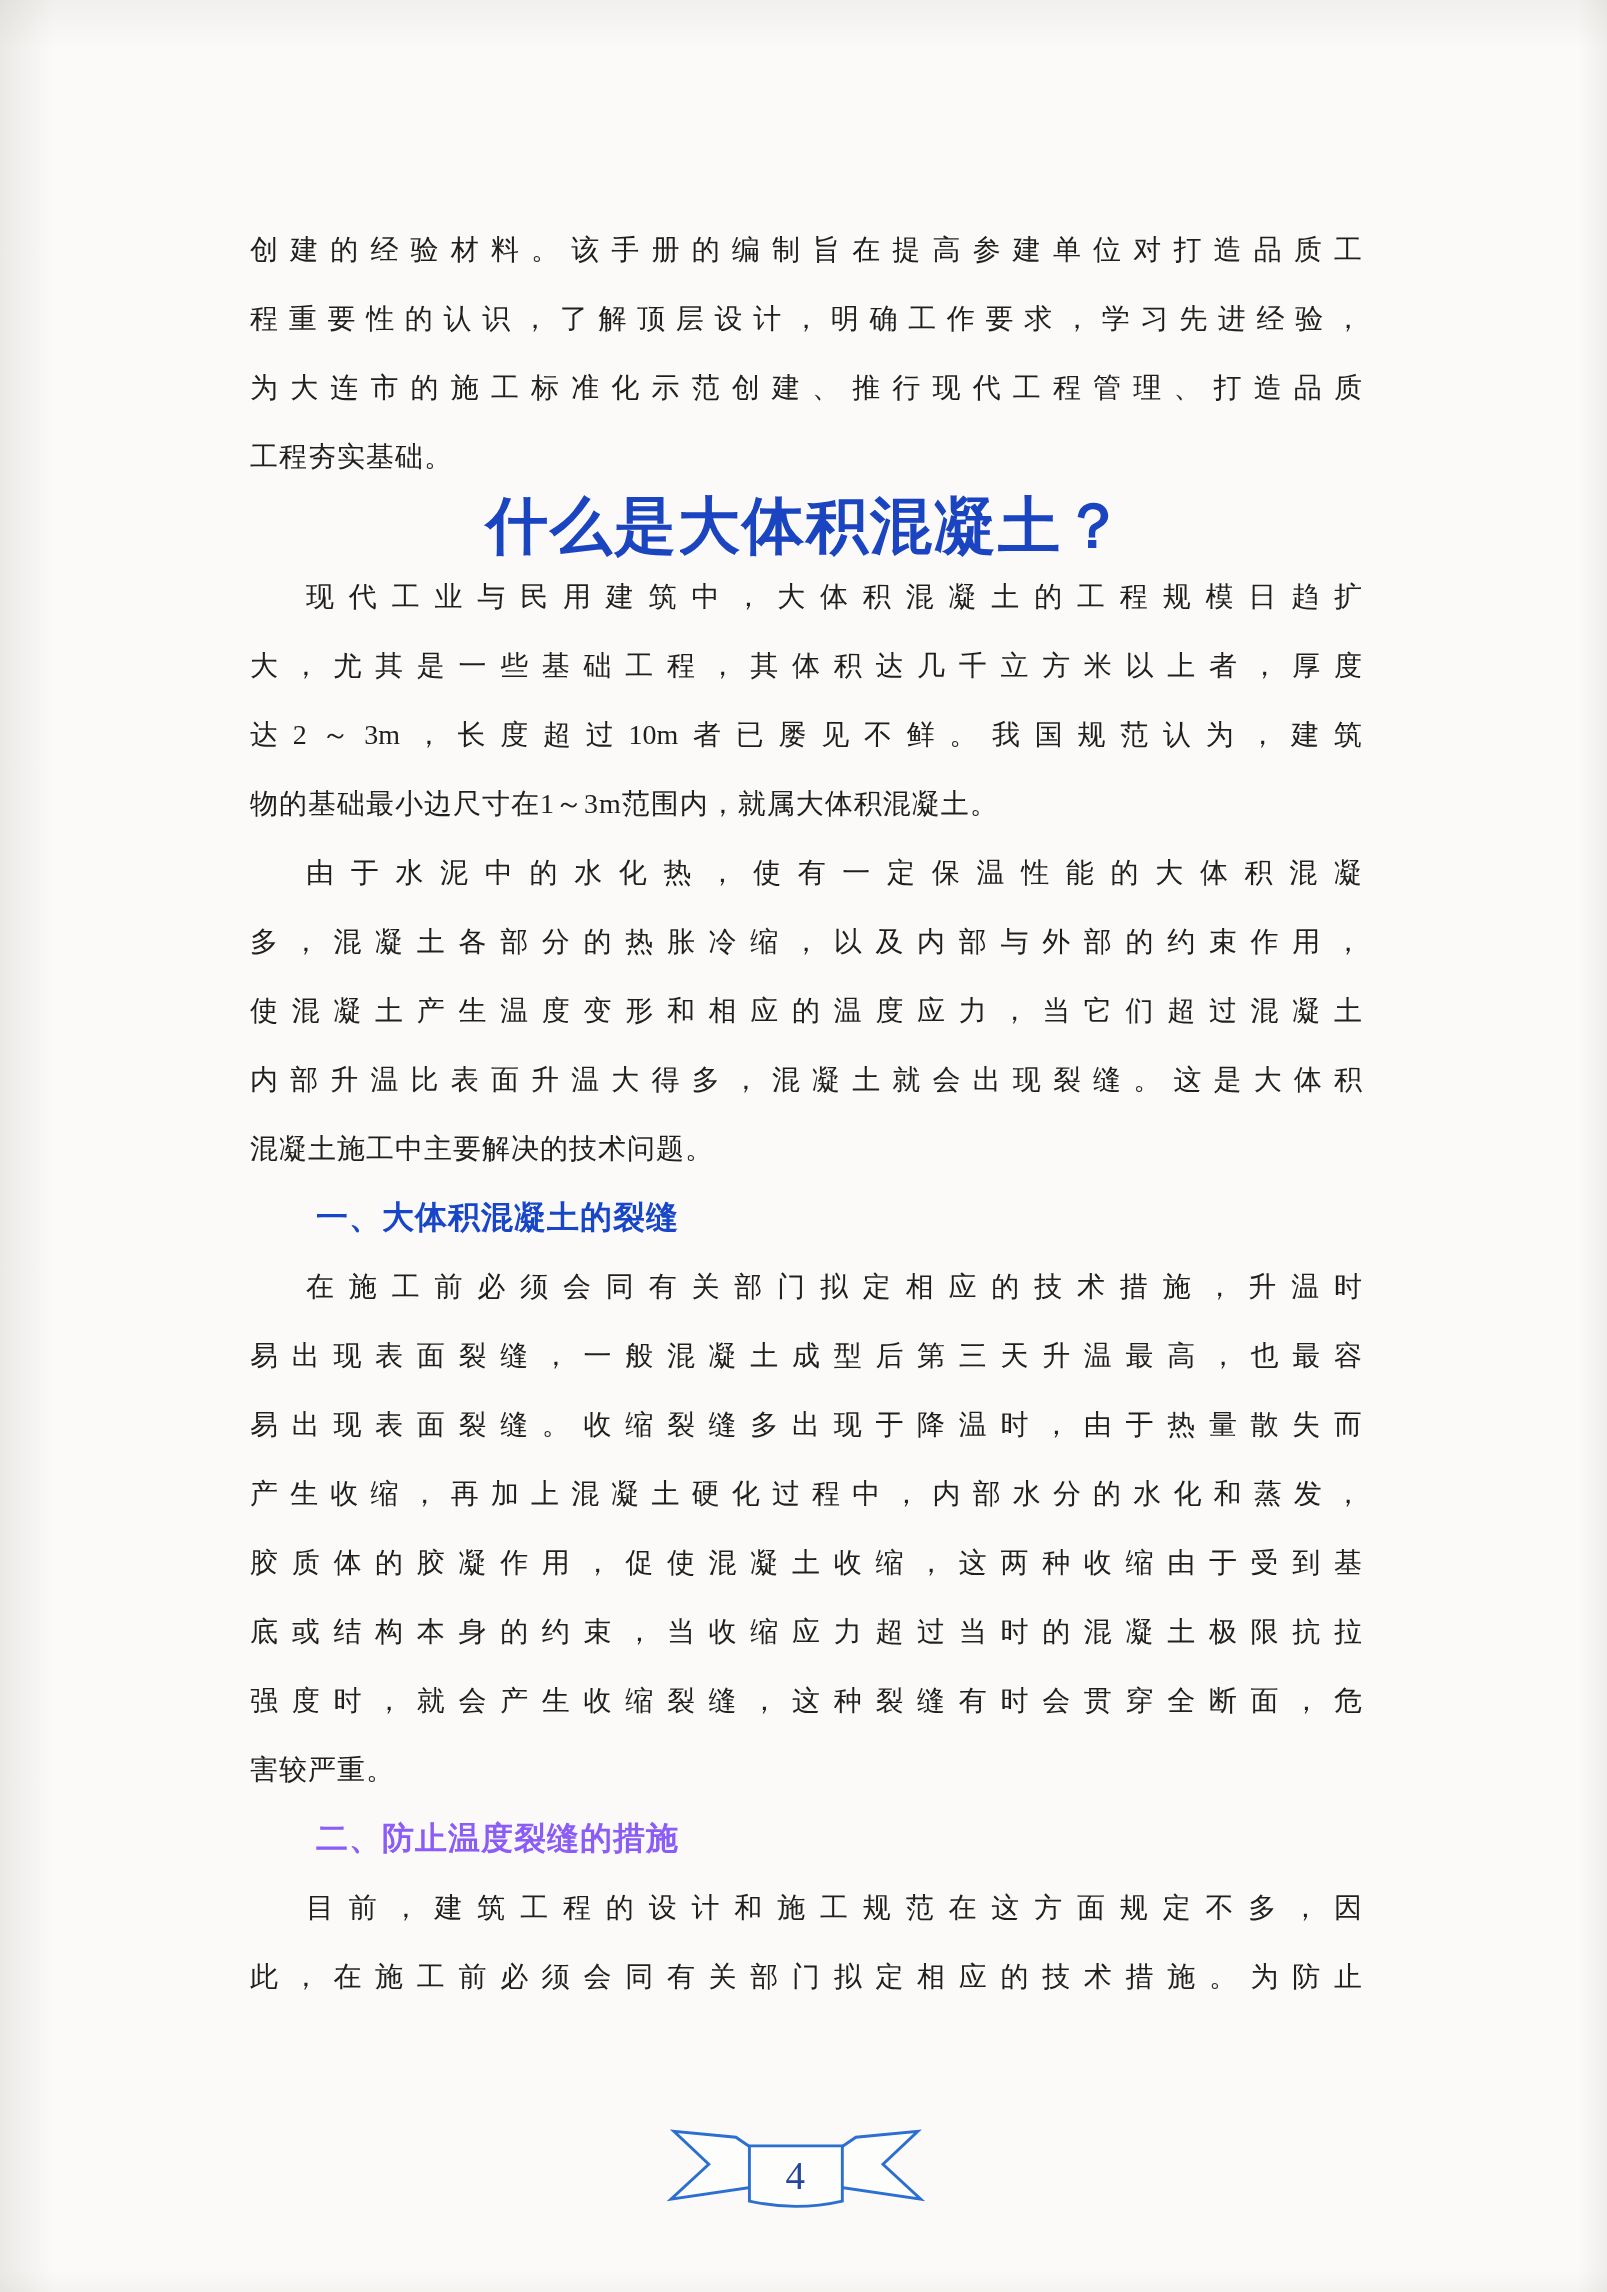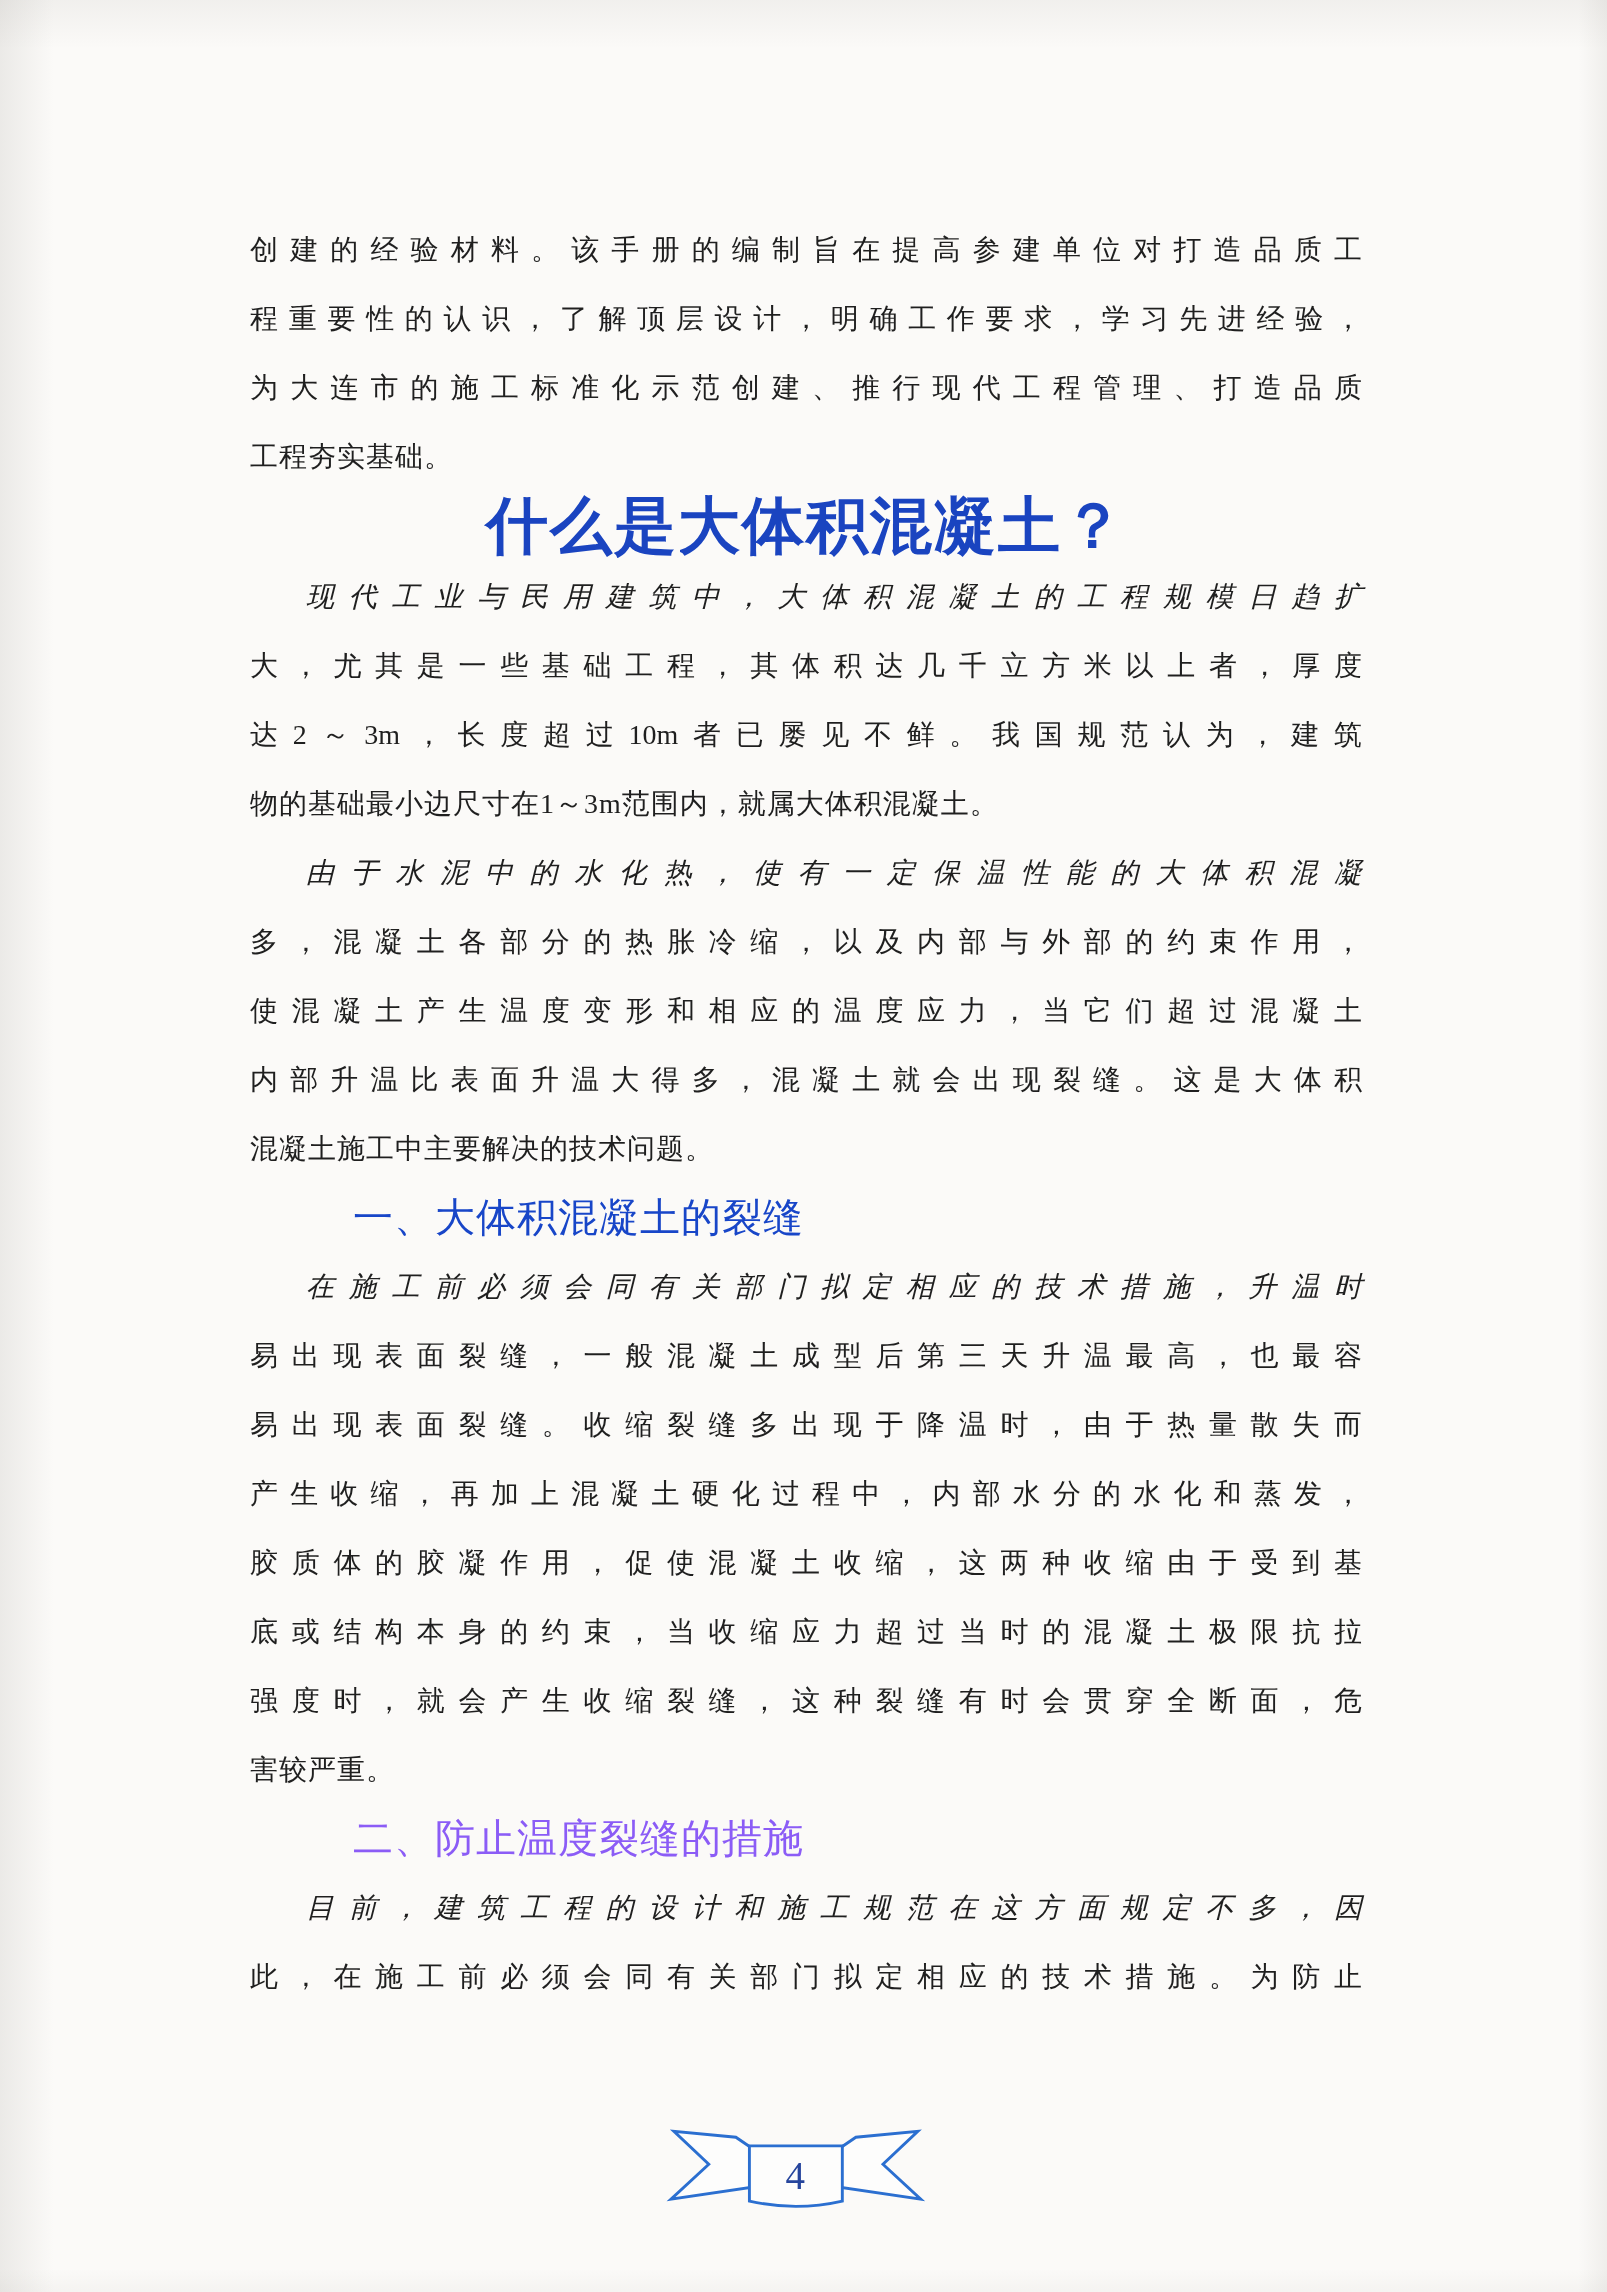--- a/index.html
+++ b/index.html
@@ -31,35 +31,35 @@
     white-space:nowrap;
     color:#1f1f1f;
   }
   .line.j{
     white-space:normal;
     text-align:justify;
     text-align-last:justify;
     text-justify:inter-character;
     letter-spacing:0;
   }
-  .line.indent{ text-indent:2em;font-style:italic; }
+  .line.indent{ text-indent:2em; }
   .sec-title{
     font-size:62px;
     font-weight:bold;
     line-height:71px;
     height:71px;
     text-align:center;
     letter-spacing:2px;
   }
   .sec-heading{
-    font-size:40px;
-    font-weight:normal;
+    font-size:32px;
+    font-weight:bold;
     line-height:69px;
     height:69px;
-    margin-left:103px;
+    margin-left:66px;
     letter-spacing:1px;
   }
   #footer-ribbon{
     position:absolute;
     left:50%;
     top:2128px;
     transform:translateX(-53%);
     width:271px;height:90px;
   }
   #footer-ribbon .pnum{

